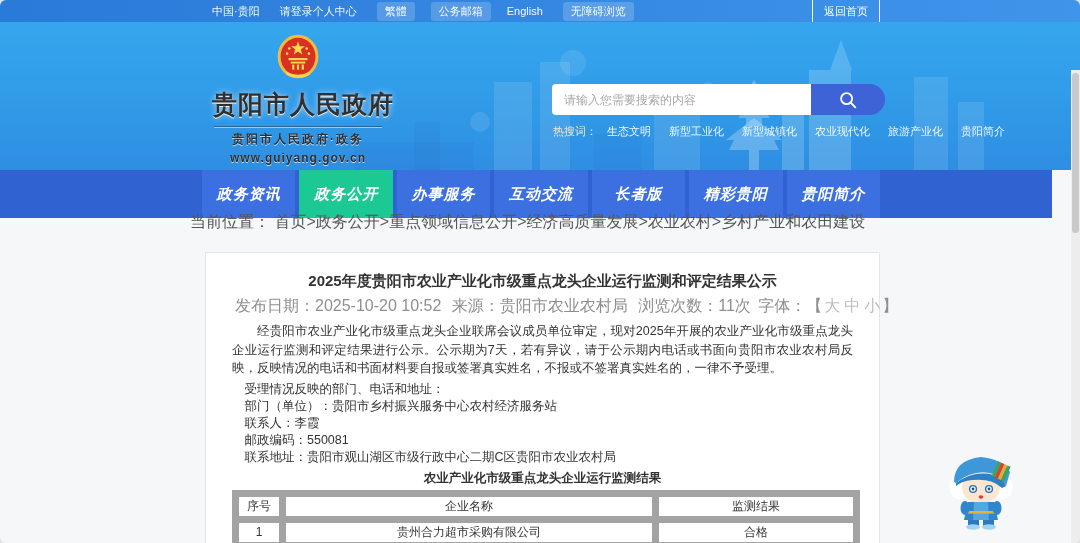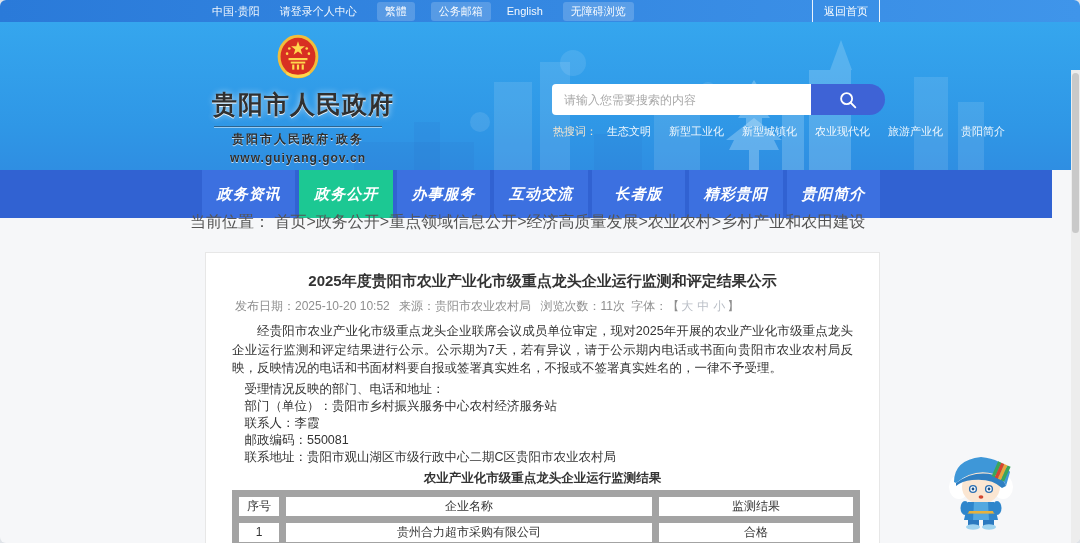--- a/index.html
+++ b/index.html
@@ -77,21 +77,21 @@
   
   .breadcrumb { position:absolute; left:190px; top:212px; font-size:16px; color:#555; white-space:nowrap; }
   .breadcrumb .crumb-path { color:#555; }
 
   
   .card {
     position:absolute; left:205px; top:252px; width:675px; height:340px;
     background:#fff; border:1px solid #e7e7e7; padding:14px 26px 0 26px;
   }
   .art-title { text-align:center; font-size:15px; font-weight:bold; color:#333; line-height:20px; margin:4px 0 8px 0; }
-  .art-meta { text-align:left; font-size:12px; color:#8f8f8f; line-height:14px; margin-bottom:9px; white-space:nowrap; }
+  .art-meta { text-align:right; font-size:16px; color:#8f8f8f; line-height:14px; margin-bottom:9px; white-space:nowrap; }
   .art-meta .seg { margin:0 3px; }
   .art-meta .fs { color:#b9bec6; margin:0 2px; cursor:pointer; }
   .para { font-size:12.5px; color:#333; line-height:18.5px; text-align:justify; text-indent:2em; margin-bottom:3px; }
   .cline { font-size:12.5px; color:#333; line-height:17px; text-indent:1em; }
   .tbl-caption { text-align:center; font-size:12.5px; font-weight:bold; color:#333; line-height:16px; margin:5px 0 3px 0;font-family:Liberation Mono, monospace; }
 
   table.result { width:628px; margin:0 auto; border-collapse:collapse; table-layout:fixed; }
   table.result th, table.result td {
     border:7px solid #a3a3a3; font-size:12px; color:#333; text-align:center;
     height:24px; padding:1px 4px; font-weight:normal; overflow:hidden; white-space:nowrap;

